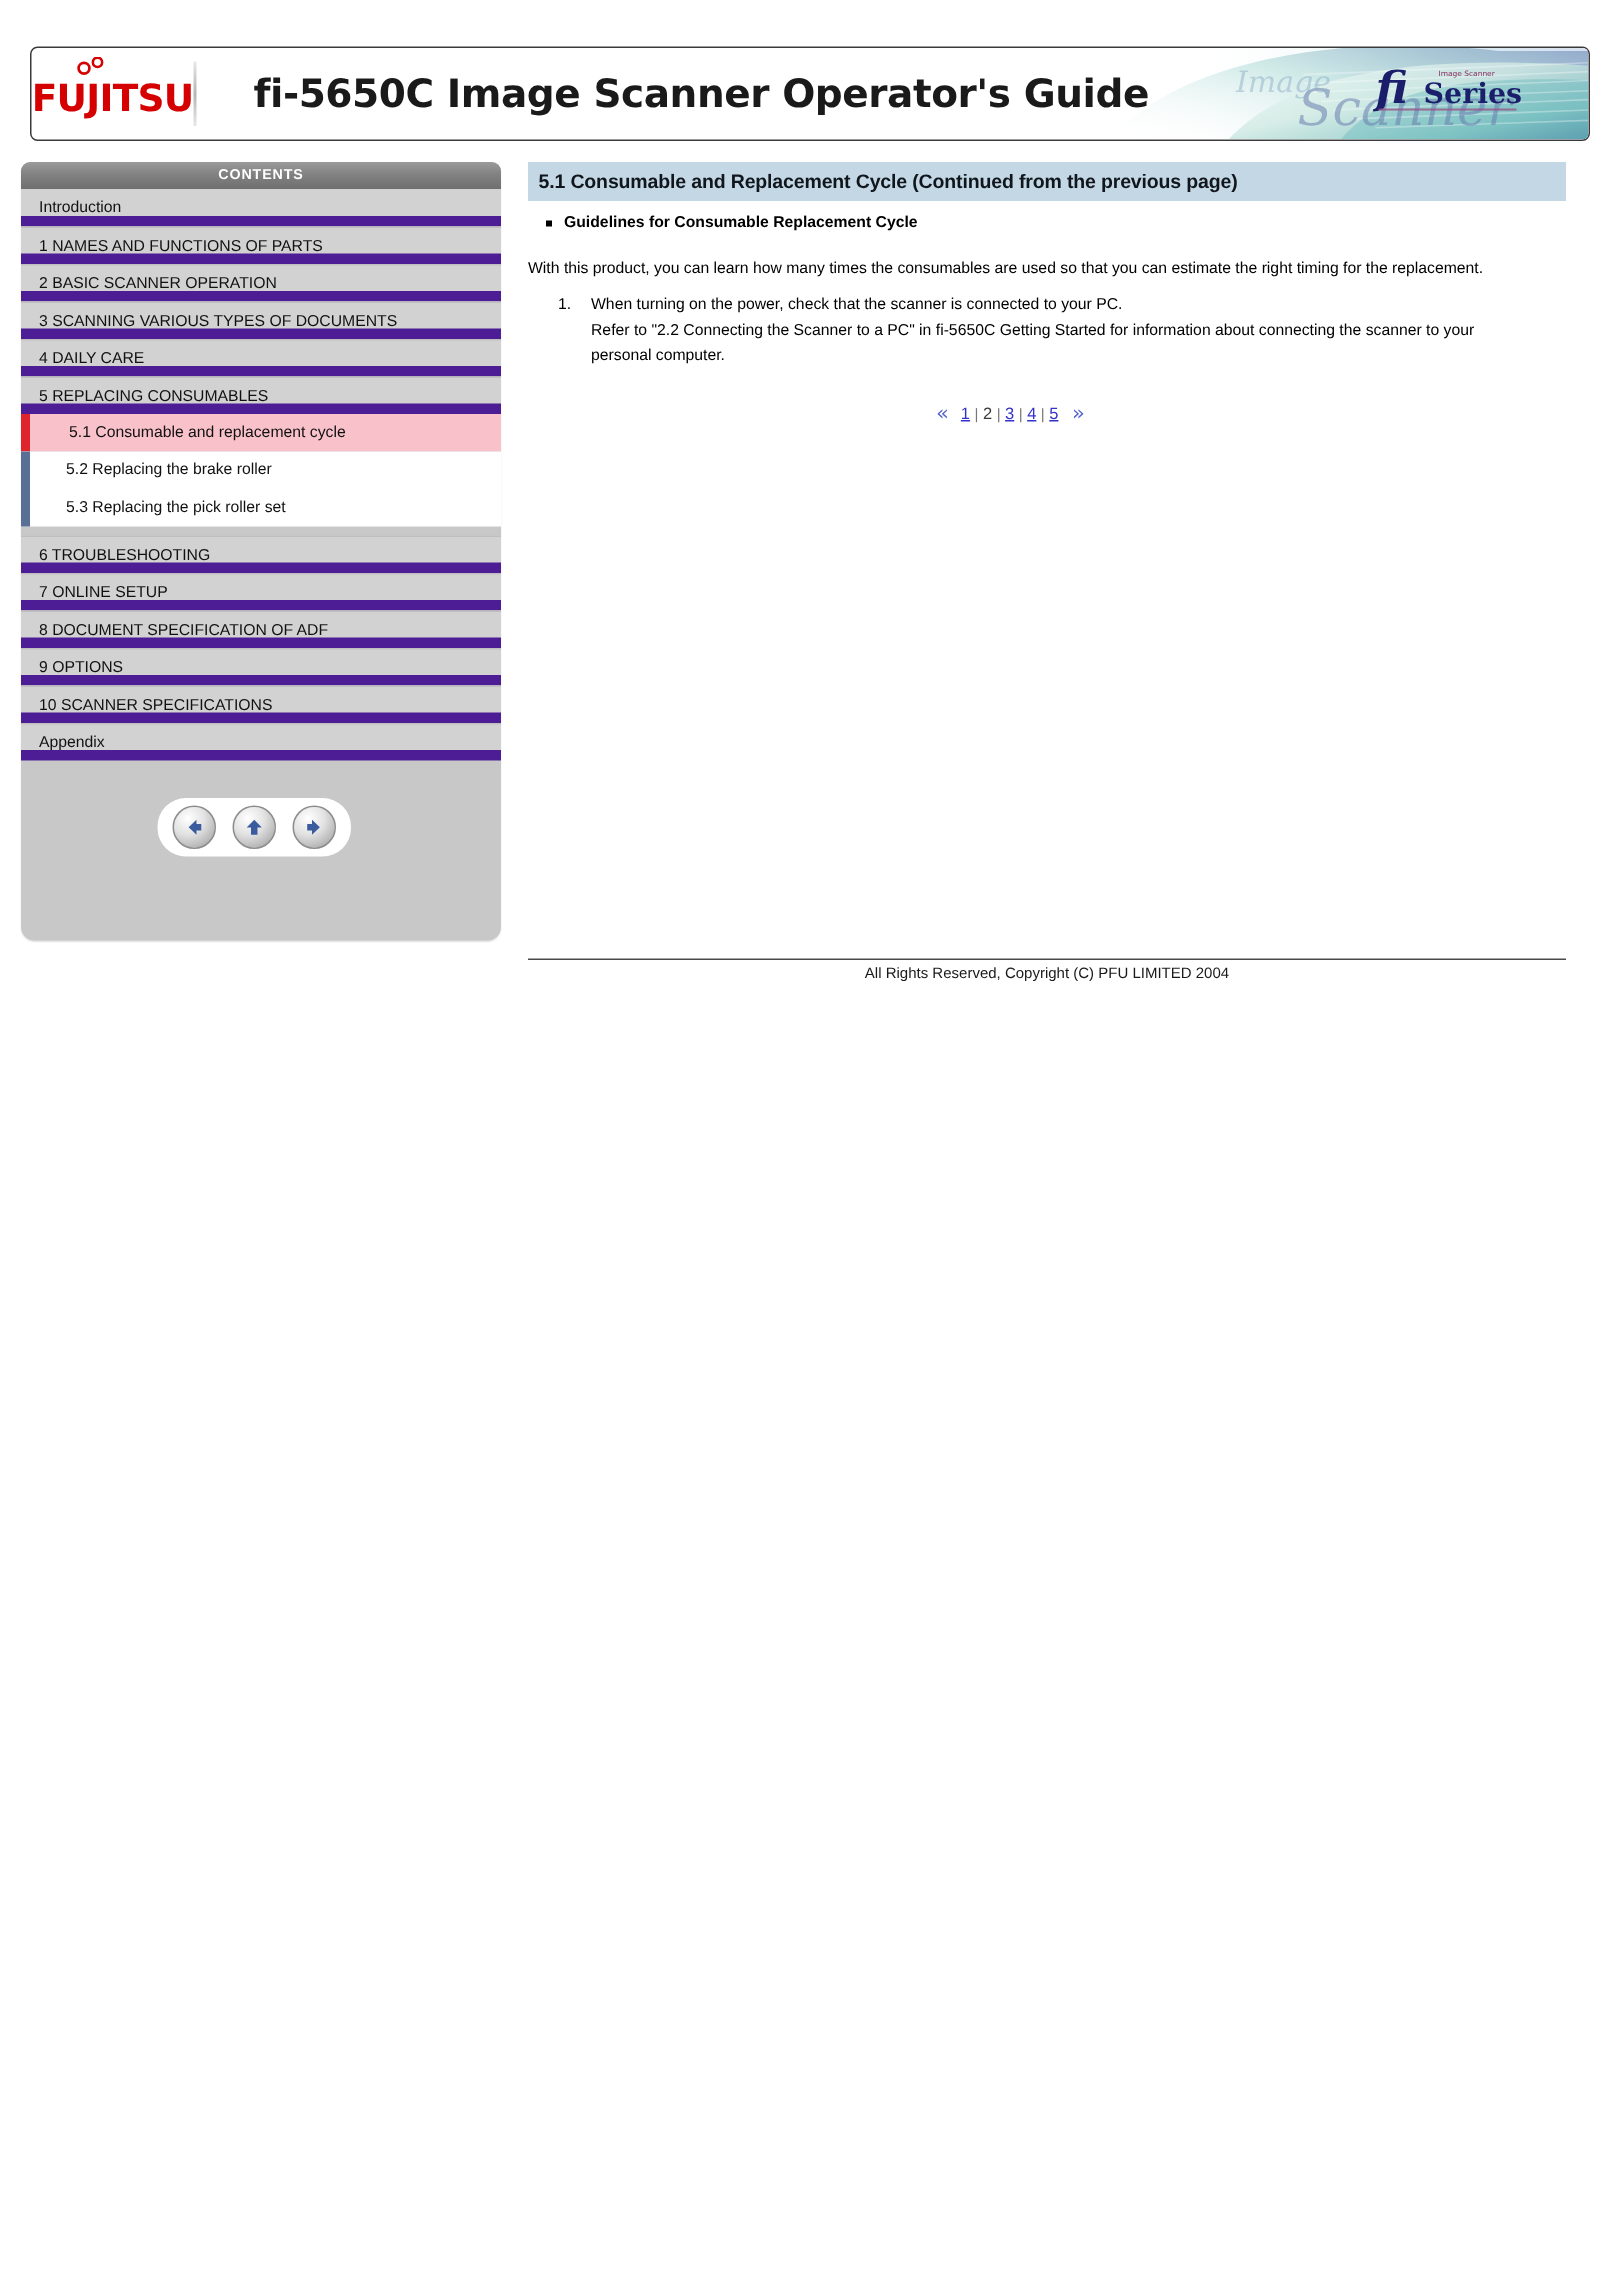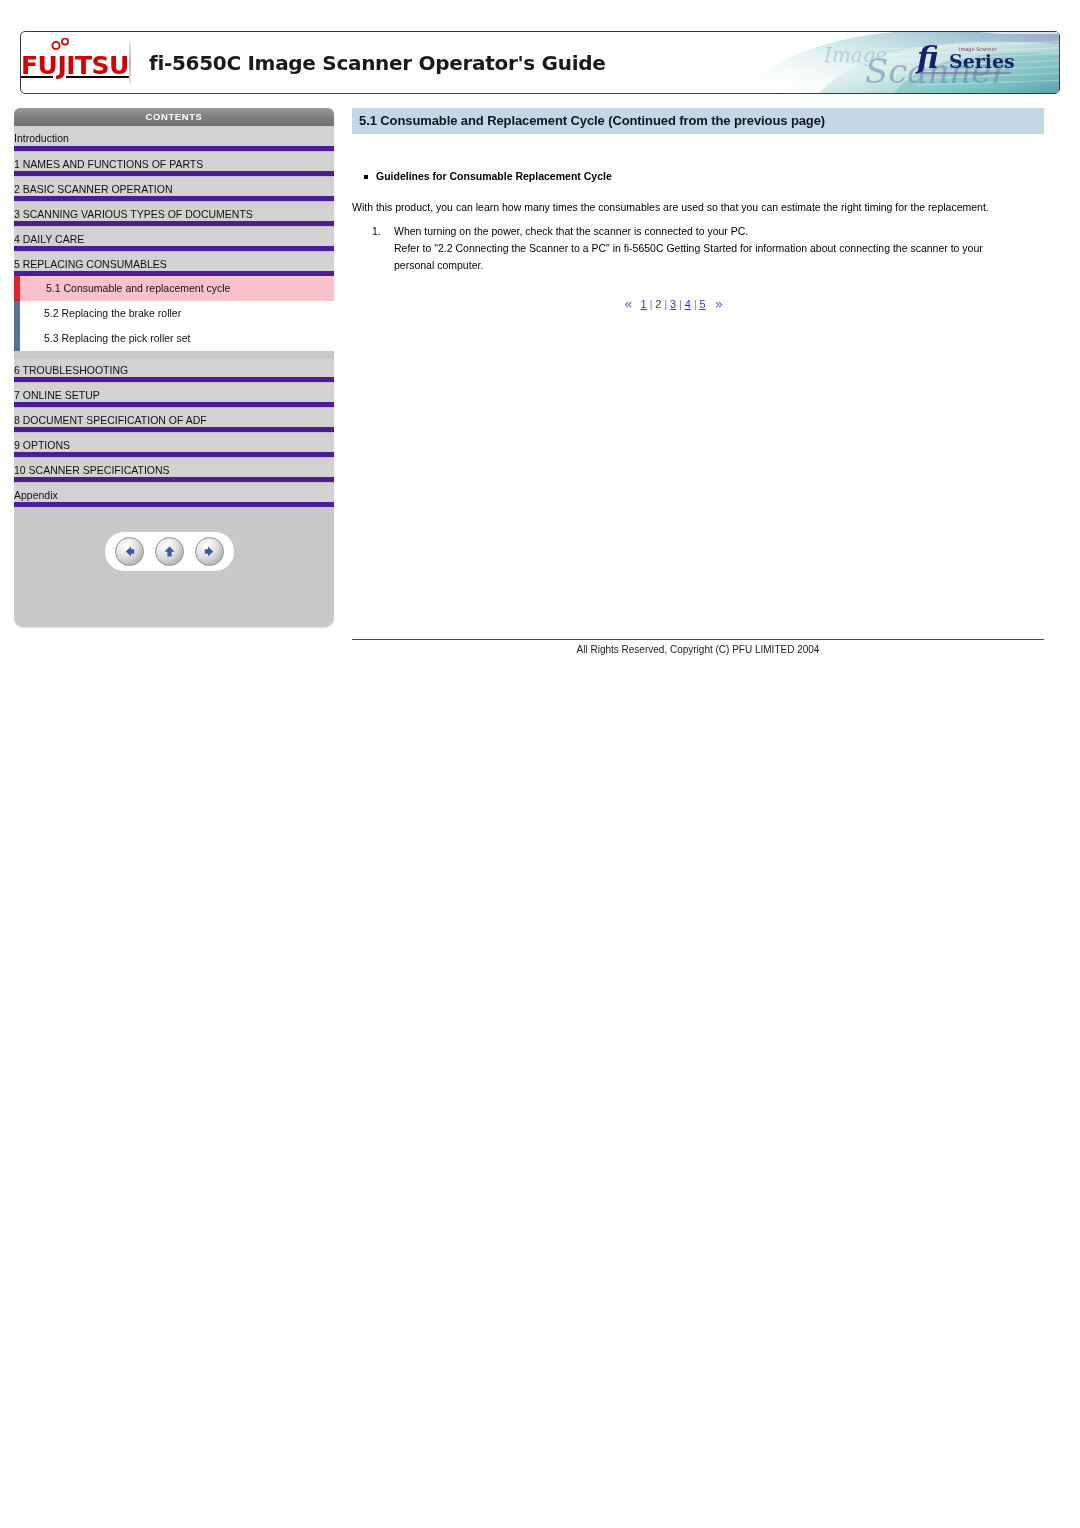--- a/index.html
+++ b/index.html
@@ -35,24 +35,23 @@
     width: 100%;
     height: 100%;
     display: flex;
     align-items: center;
   }
   .logo-cell {
     width: 108px;
     flex: 0 0 108px;
     display: flex;
     align-items: center;
-    justify-content: flex-start;
+    justify-content: flex-end;
     height: 100%;
     position: relative;
-    text-decoration: underline;
   }
   .fujitsu-logo {
     position: relative;
     color: #d50000;
     font-family: "DejaVu Sans", sans-serif;
     font-weight: bold;
     font-size: 25px;
     letter-spacing: -0.5px;
     line-height: 1;
     padding-top: 6px;
@@ -67,23 +66,23 @@
   .logo-divider {
     position: absolute;
     left: 108px;
     top: 9px;
     bottom: 9px;
     width: 2px;
     background: linear-gradient(to bottom, #e8e8e8, #b5b5b5, #e8e8e8);
   }
   .header-title {
     flex: 1 1 auto;
-    padding-left: 20px;
+    padding-left: 40px;
     font-family: "DejaVu Sans", sans-serif;
-    font-size: 20px;
+    font-size: 26px;
     font-weight: bold;
     letter-spacing: -0.3px;
     color: #1a1a1a;
     white-space: nowrap;
     z-index: 3;
   }
   
   .header-banner {
     position: absolute;
     right: 0;
@@ -116,24 +115,25 @@
     font-weight: bold;
     letter-spacing: 0.6px;
     text-align: center;
   }
   .nav-list { display: block; }
   .nav-item {
     position: relative;
     height: 25px;
     line-height: 25px;
     background: #d2d2d2;
-    border-bottom: 5px solid #4c1d95;
+    border-bottom: 7px solid #4c1d95;
     border-top: 1px solid #bfbfbf;
     color: #111111;
     font-size: 10.5px;
+    padding-left: 12px;
     box-sizing: border-box;
     white-space: nowrap;
     overflow: hidden;
   }
   .nav-item:first-child { border-top: none; }
   .nav-sub {
     position: relative;
     height: 25px;
     line-height: 25px;
     background: #ffffff;
@@ -197,21 +197,21 @@
     line-height: 26px;
     padding-left: 7px;
     font-size: 13px;
     font-weight: bold;
     color: #10161c;
     letter-spacing: -0.1px;
     white-space: nowrap;
     box-sizing: border-box;
   }
   .content-body {
-    padding-top: 36px;
+    padding-top: 8px;
   }
   .bullet-heading {
     position: relative;
     padding-left: 24px;
     font-size: 10.5px;
     font-weight: bold;
     color: #000;
     margin-bottom: 18px;
   }
   .bullet-heading .dot {

